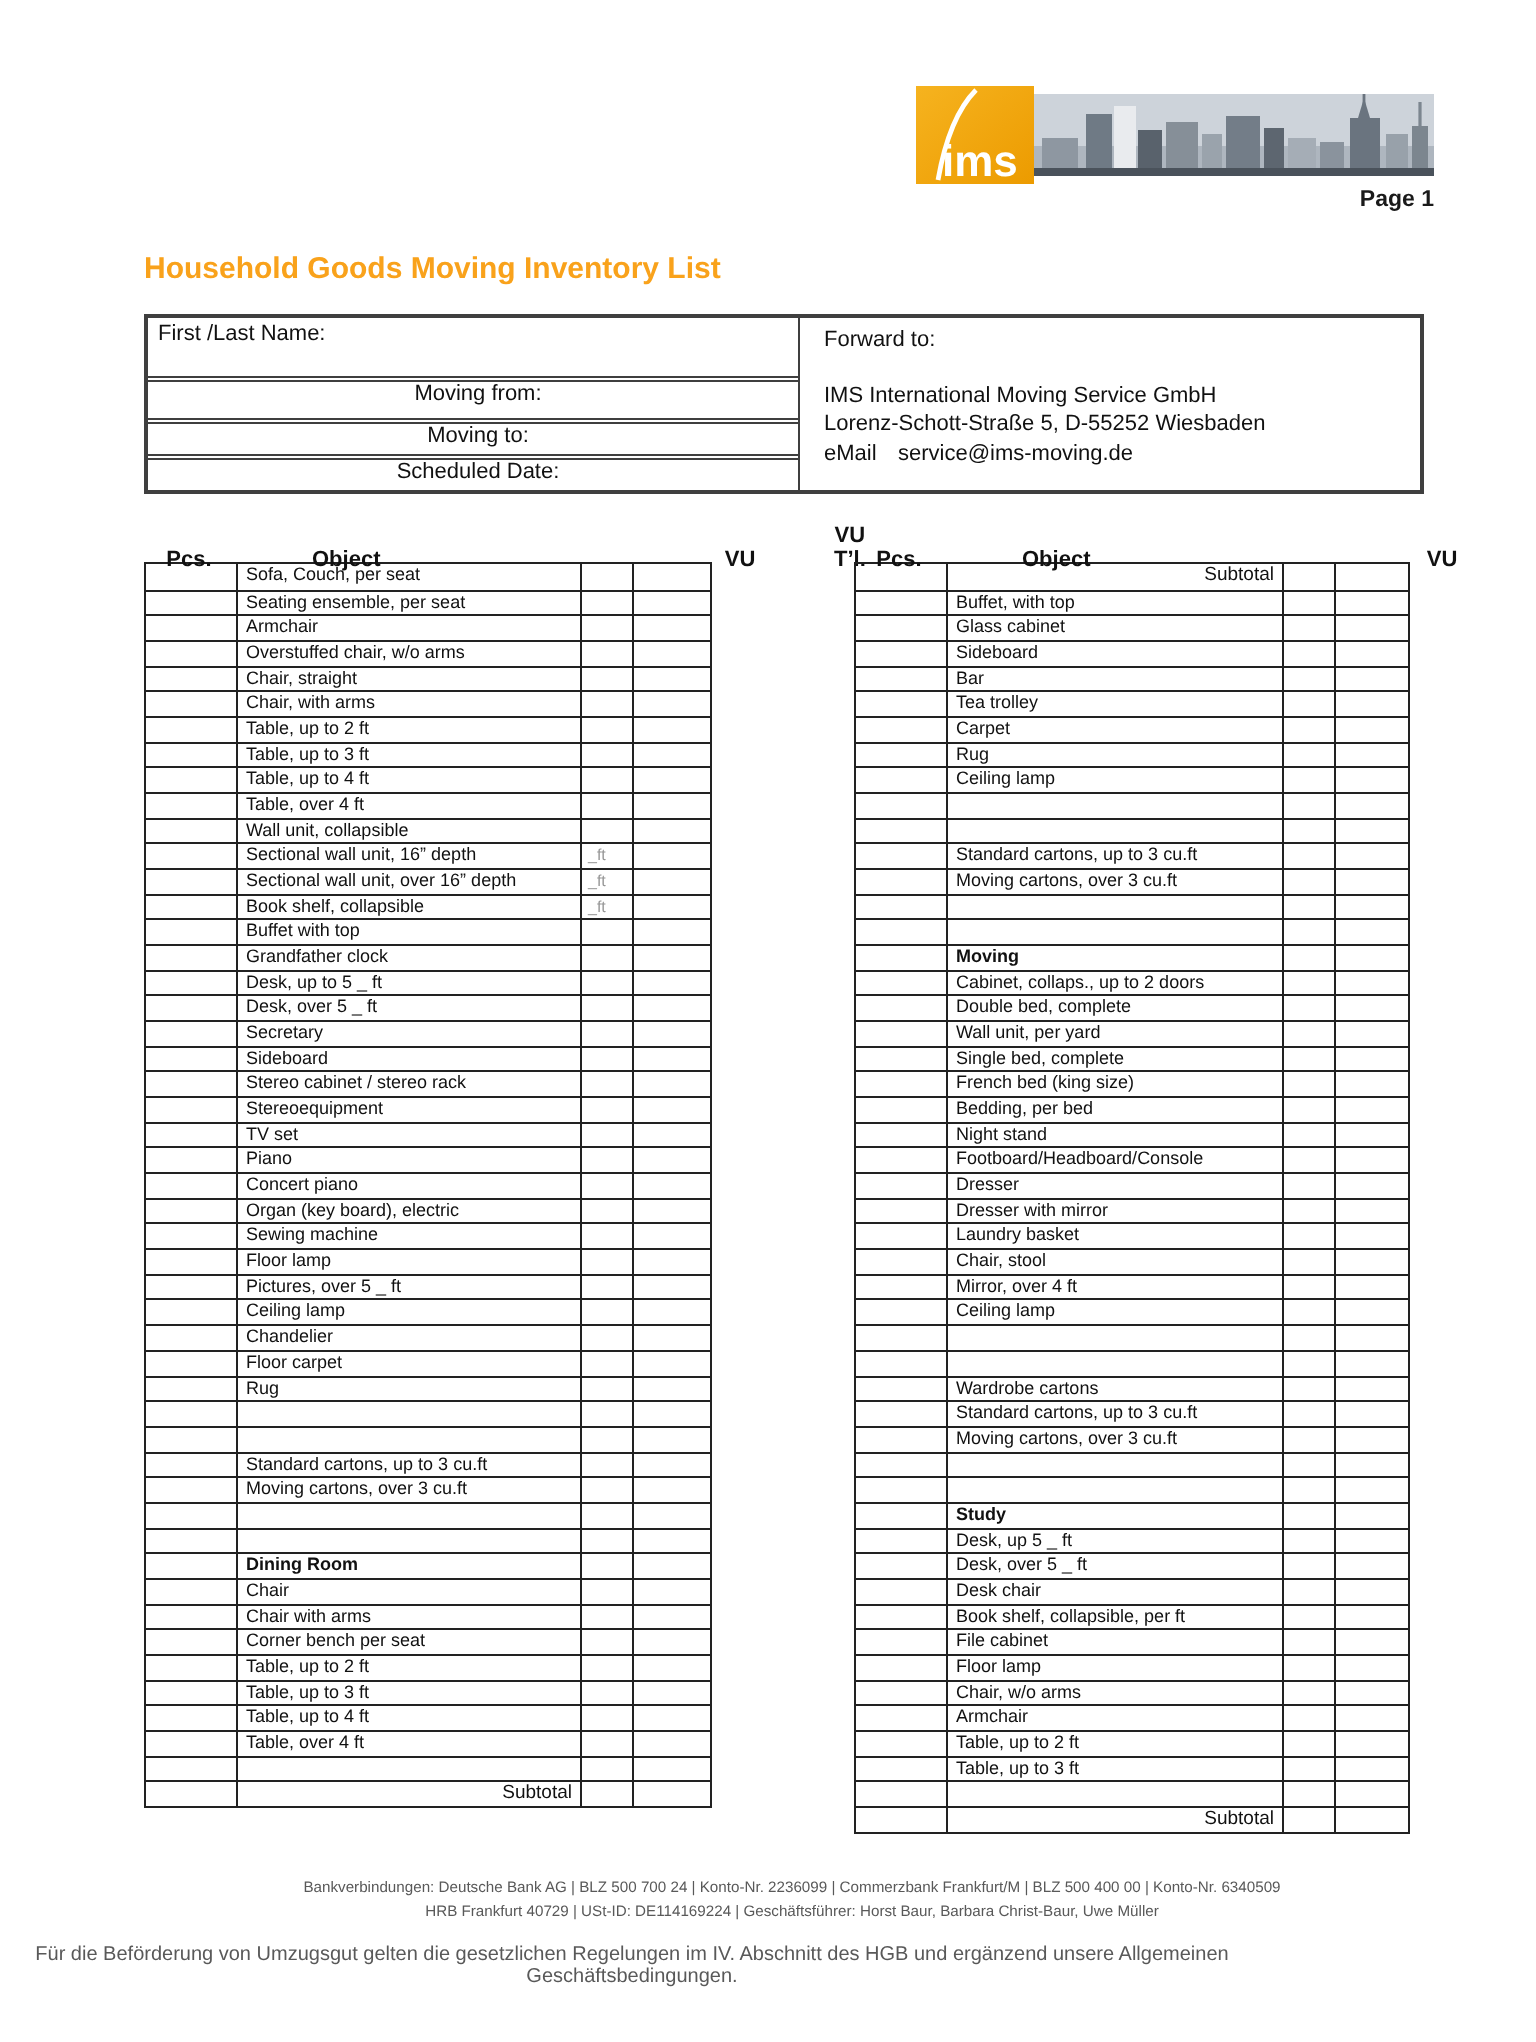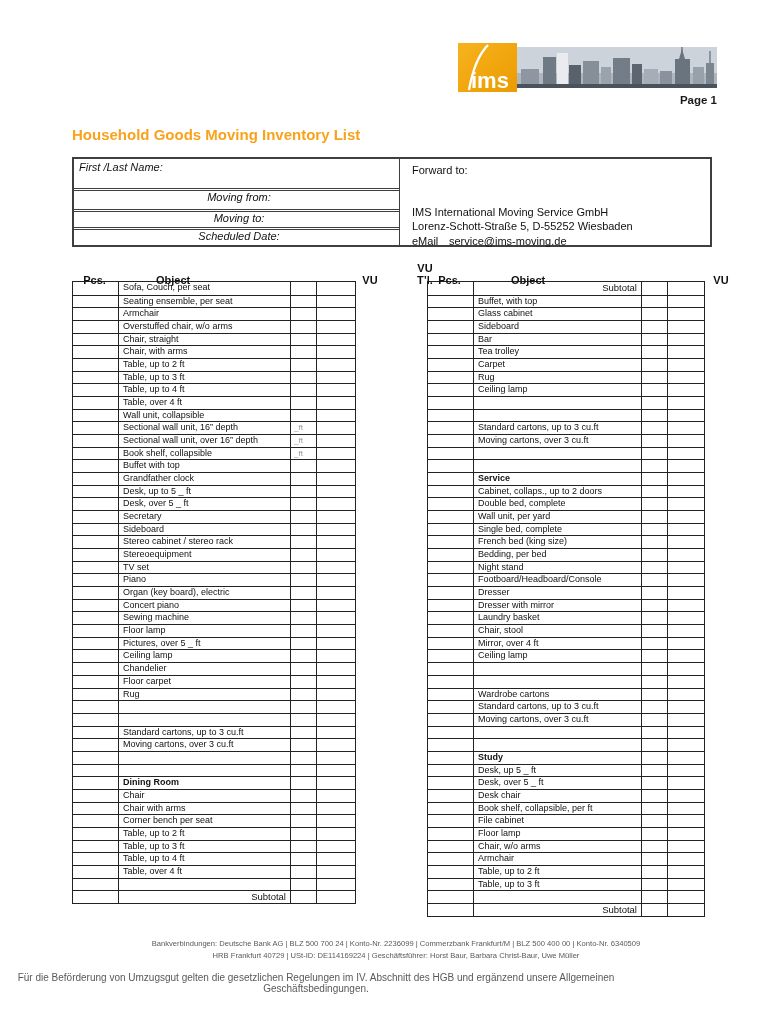--- a/index.html
+++ b/index.html
@@ -16,24 +16,24 @@
     font-size:11.5px; font-weight:600; color:#1a1a1a; }
   
   .doc-title { position:absolute; left:72px; top:126px; font-size:15px; font-weight:700; color:#F9A21B; }
   
   .form-box { position:absolute; left:72px; top:157px; width:640px; height:90px;
     border:2px solid #3f3f3f; display:flex; }
   .form-left { width:326px; border-right:1px solid #3f3f3f; display:flex; flex-direction:column; }
   .f-row { font-size:11px; display:flex; align-items:center; padding-left:5px; position:relative; }
   .f-row.first { align-items:flex-start; padding-top:2px; }
   .f-row + .f-row { border-top:3px double #3f3f3f;flex-direction:column; }
-  .f-label { white-space:nowrap;font-style:italic; }
+  .f-label { white-space:nowrap; }
   .f-fill { flex:1; height:100%; }
   .form-right { flex:1; padding:4px 0 0 12px; font-size:11px; line-height:14.5px; }
-  .fwd-label { margin-bottom:27px; }
+  .fwd-label { margin-bottom:13px; }
   .company { font-weight:400; }
   .contact-line .lbl { display:inline-block; min-width:37px; }
   
   .tblock { position:absolute; top:262px; }
   .tblock.left { left:72px; width:284px; }
   .tblock.right { left:427px; width:278px; }
   .thead { display:grid; height:19px; align-items:end; padding-bottom:3px;
     font-weight:700; font-size:11px;gap:34px; }
   .tblock.left .thead, .tblock.left .trow { grid-template-columns:45px 172px 26px 1fr; }
   .tblock.right .thead, .tblock.right .trow { grid-template-columns:45px 168px 26px 1fr; }
@@ -273,27 +273,27 @@
           <div class="tcell vu-total-cell"></div>
         </div>
         <div class="trow">
           <div class="tcell pcs-cell"></div>
           <div class="tcell object-cell">Piano</div>
           <div class="tcell vu-cell"></div>
           <div class="tcell vu-total-cell"></div>
         </div>
         <div class="trow">
           <div class="tcell pcs-cell"></div>
+          <div class="tcell object-cell">Concert piano</div>
+          <div class="tcell vu-cell"></div>
+          <div class="tcell vu-total-cell"></div>
+        </div>
+        <div class="trow">
+          <div class="tcell pcs-cell"></div>
           <div class="tcell object-cell">Organ (key board), electric</div>
-          <div class="tcell vu-cell"></div>
-          <div class="tcell vu-total-cell"></div>
-        </div>
-        <div class="trow">
-          <div class="tcell pcs-cell"></div>
-          <div class="tcell object-cell">Concert piano</div>
           <div class="tcell vu-cell"></div>
           <div class="tcell vu-total-cell"></div>
         </div>
         <div class="trow">
           <div class="tcell pcs-cell"></div>
           <div class="tcell object-cell">Sewing machine</div>
           <div class="tcell vu-cell"></div>
           <div class="tcell vu-total-cell"></div>
         </div>
         <div class="trow">
@@ -524,21 +524,21 @@
           <div class="tcell vu-total-cell"></div>
         </div>
         <div class="trow">
           <div class="tcell pcs-cell"></div>
           <div class="tcell object-cell"></div>
           <div class="tcell vu-cell"></div>
           <div class="tcell vu-total-cell"></div>
         </div>
         <div class="trow b">
           <div class="tcell pcs-cell"></div>
-          <div class="tcell object-cell">Service</div>
+          <div class="tcell object-cell">Moving</div>
           <div class="tcell vu-cell"></div>
           <div class="tcell vu-total-cell"></div>
         </div>
         <div class="trow">
           <div class="tcell pcs-cell"></div>
           <div class="tcell object-cell">Cabinet, collaps., up to 2 doors</div>
           <div class="tcell vu-cell"></div>
           <div class="tcell vu-total-cell"></div>
         </div>
         <div class="trow">

